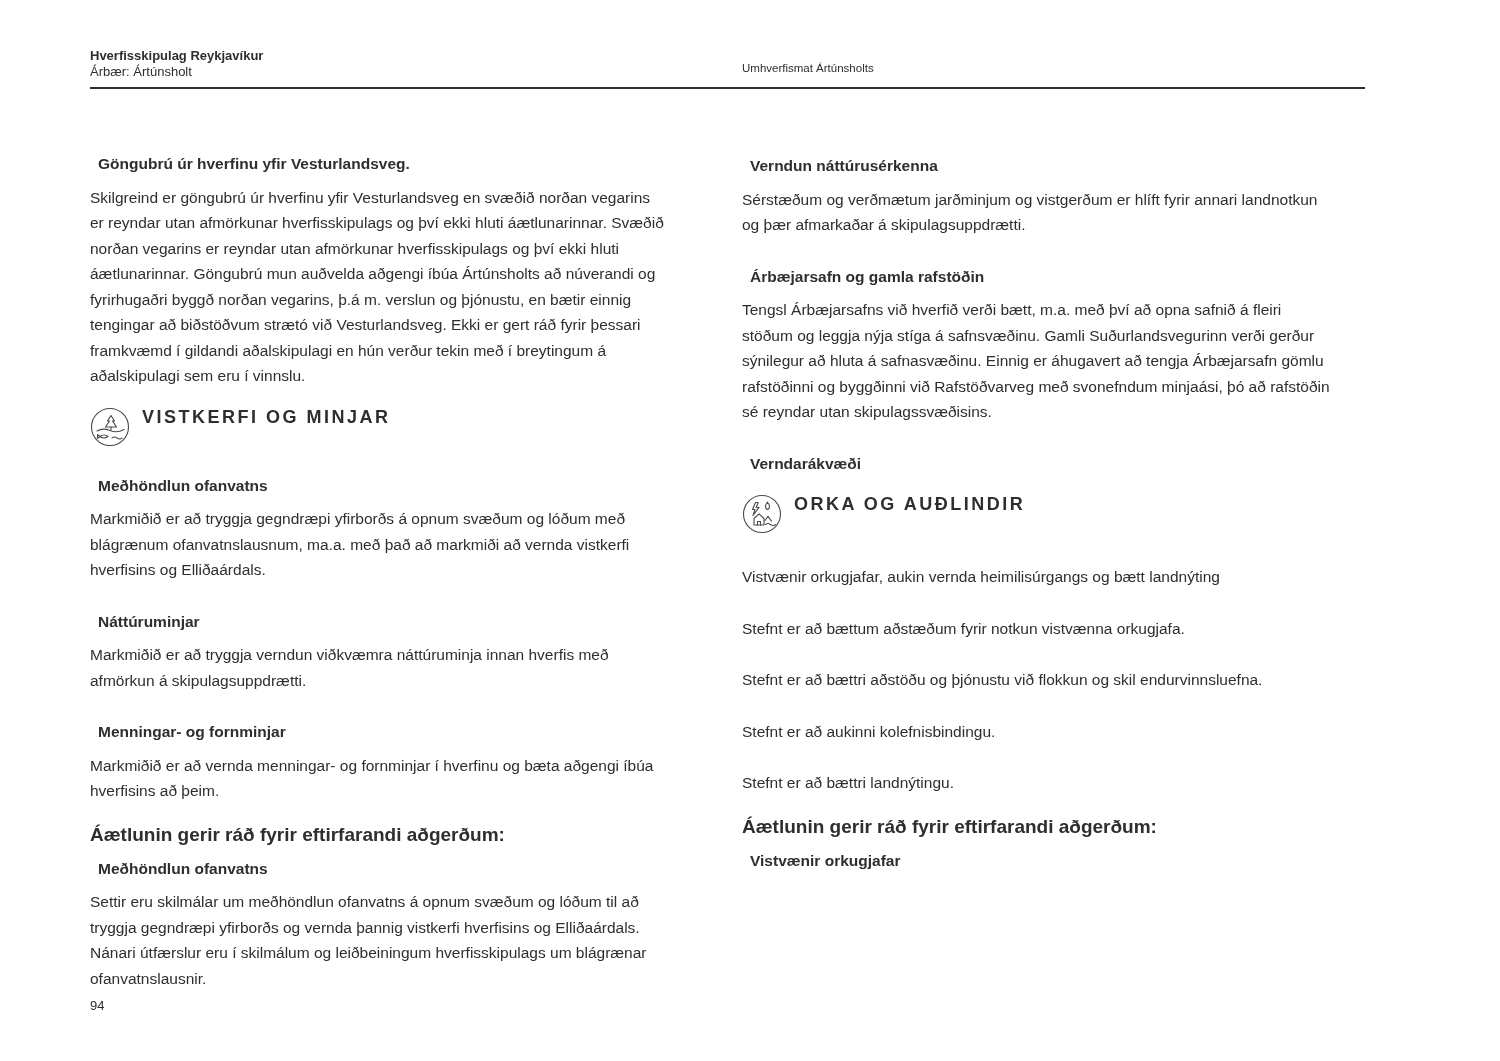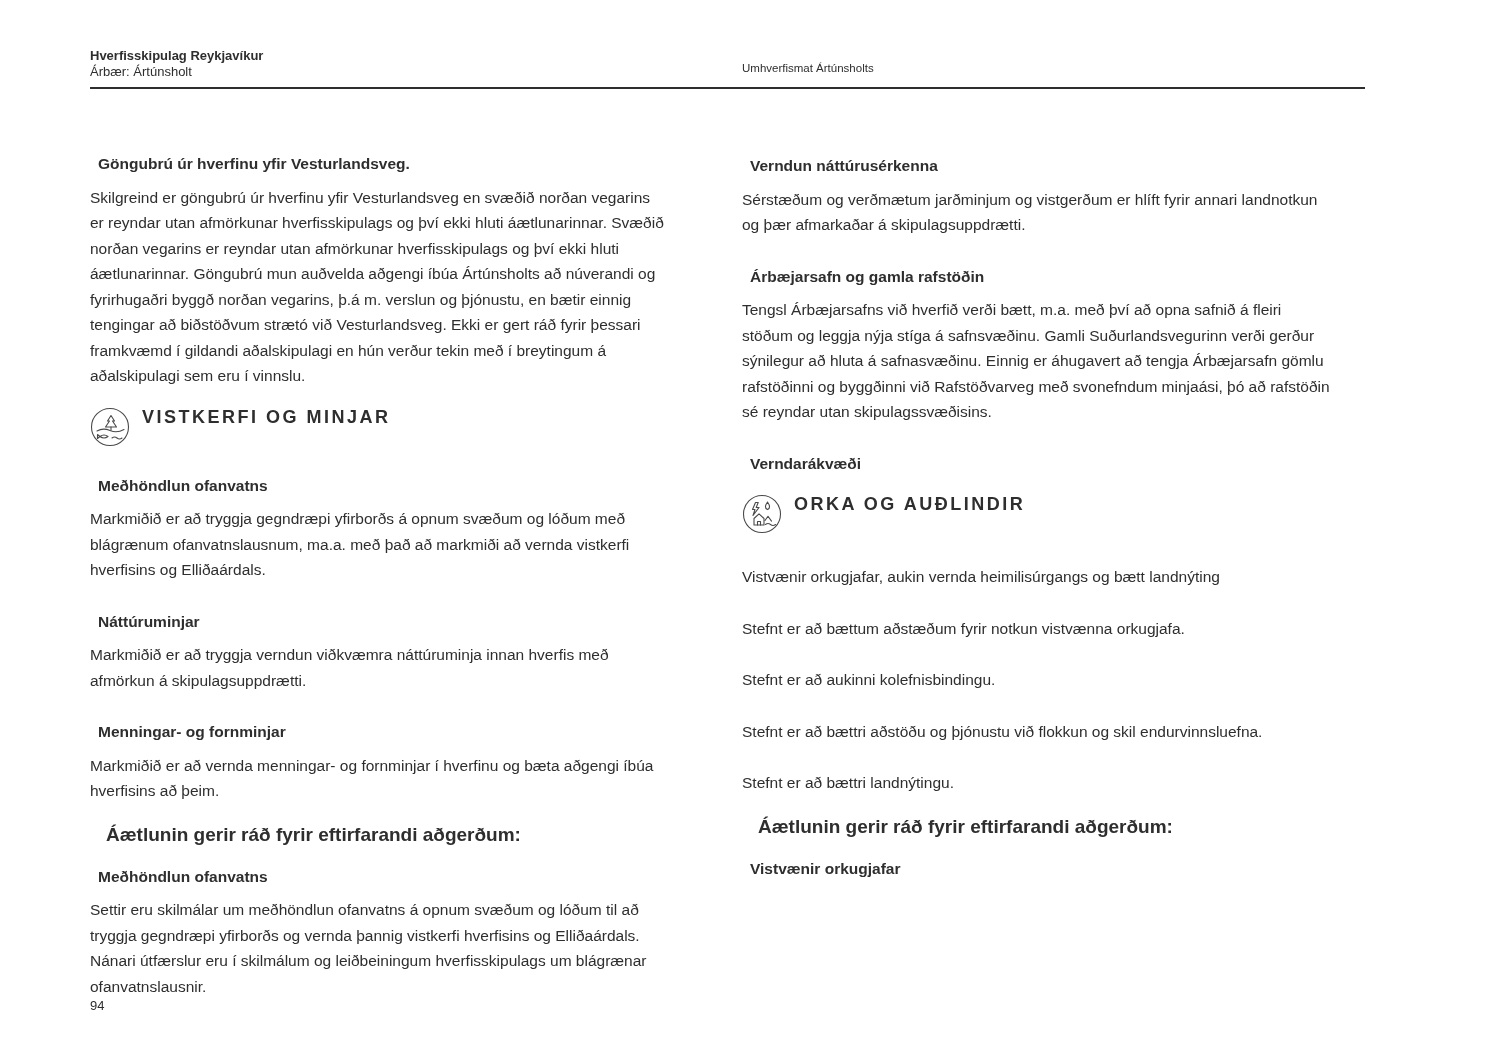--- a/index.html
+++ b/index.html
@@ -24,21 +24,21 @@
   .p-body  { font-size:15.5px; line-height:25.5px; white-space:pre; margin:0 0 26px 0; }
   .p-tight { margin-bottom:10px; }
   .p-end   { margin-bottom:18px; }
 
   .section-head { display:flex; align-items:flex-start; gap:12px; margin:18px 0 26px 0; }
   .section-head.second { margin-top:18px; margin-bottom:30px; }
   .section-title { font-size:18px; font-weight:bold; letter-spacing:2.5px; }
   .icon-circle { width:40px; height:40px; flex:0 0 40px; }
   .icon-circle svg { display:block; }
 
-  .h-actions { font-size:19px; font-weight:bold; line-height:26px; margin:16px; }
+  .h-actions { font-size:19px; font-weight:bold; line-height:26px; margin:0; }
 
   .statement { font-size:15.5px; line-height:25.5px; white-space:pre; margin:0 0 26px 0; }
   .statement.last { margin-bottom:18px; }
 
   .page-number { position:absolute; left:90px; top:998px; font-size:13px; }
 </style>
 </head>
 <body>
 
 <div>
@@ -121,22 +121,22 @@
           <path d="M15.5 31 V27.5 H18.5 V31"></path>
           <path d="M23 26.5 l3 -4.2 l3.5 4.8"></path>
           <path d="M23.5 30.5 q2.5 -2 5 0 q2.5 2 5 0"></path>
         </svg>
       </span>
       <span class="section-title">ORKA OG AUÐLINDIR</span>
     </div>
 
     <p class="statement">Vistvænir orkugjafar, aukin vernda heimilisúrgangs og bætt landnýting</p>
     <p class="statement">Stefnt er að bættum aðstæðum fyrir notkun vistvænna orkugjafa.</p>
+    <p class="statement">Stefnt er að bættri aðstöðu og þjónustu við flokkun og skil endurvinnsluefna.</p>
     <p class="statement">Stefnt er að aukinni kolefnisbindingu.</p>
-    <p class="statement">Stefnt er að bættri aðstöðu og þjónustu við flokkun og skil endurvinnsluefna.</p>
     <p class="statement last">Stefnt er að bættri landnýtingu.</p>
 
     <h2 class="h-actions">Áætlunin gerir ráð fyrir eftirfarandi aðgerðum:</h2>
     <h3 class="h-block">Vistvænir orkugjafar</h3>
   </div>
 
   <div class="page-number">94</div>
 
 </div>
 

